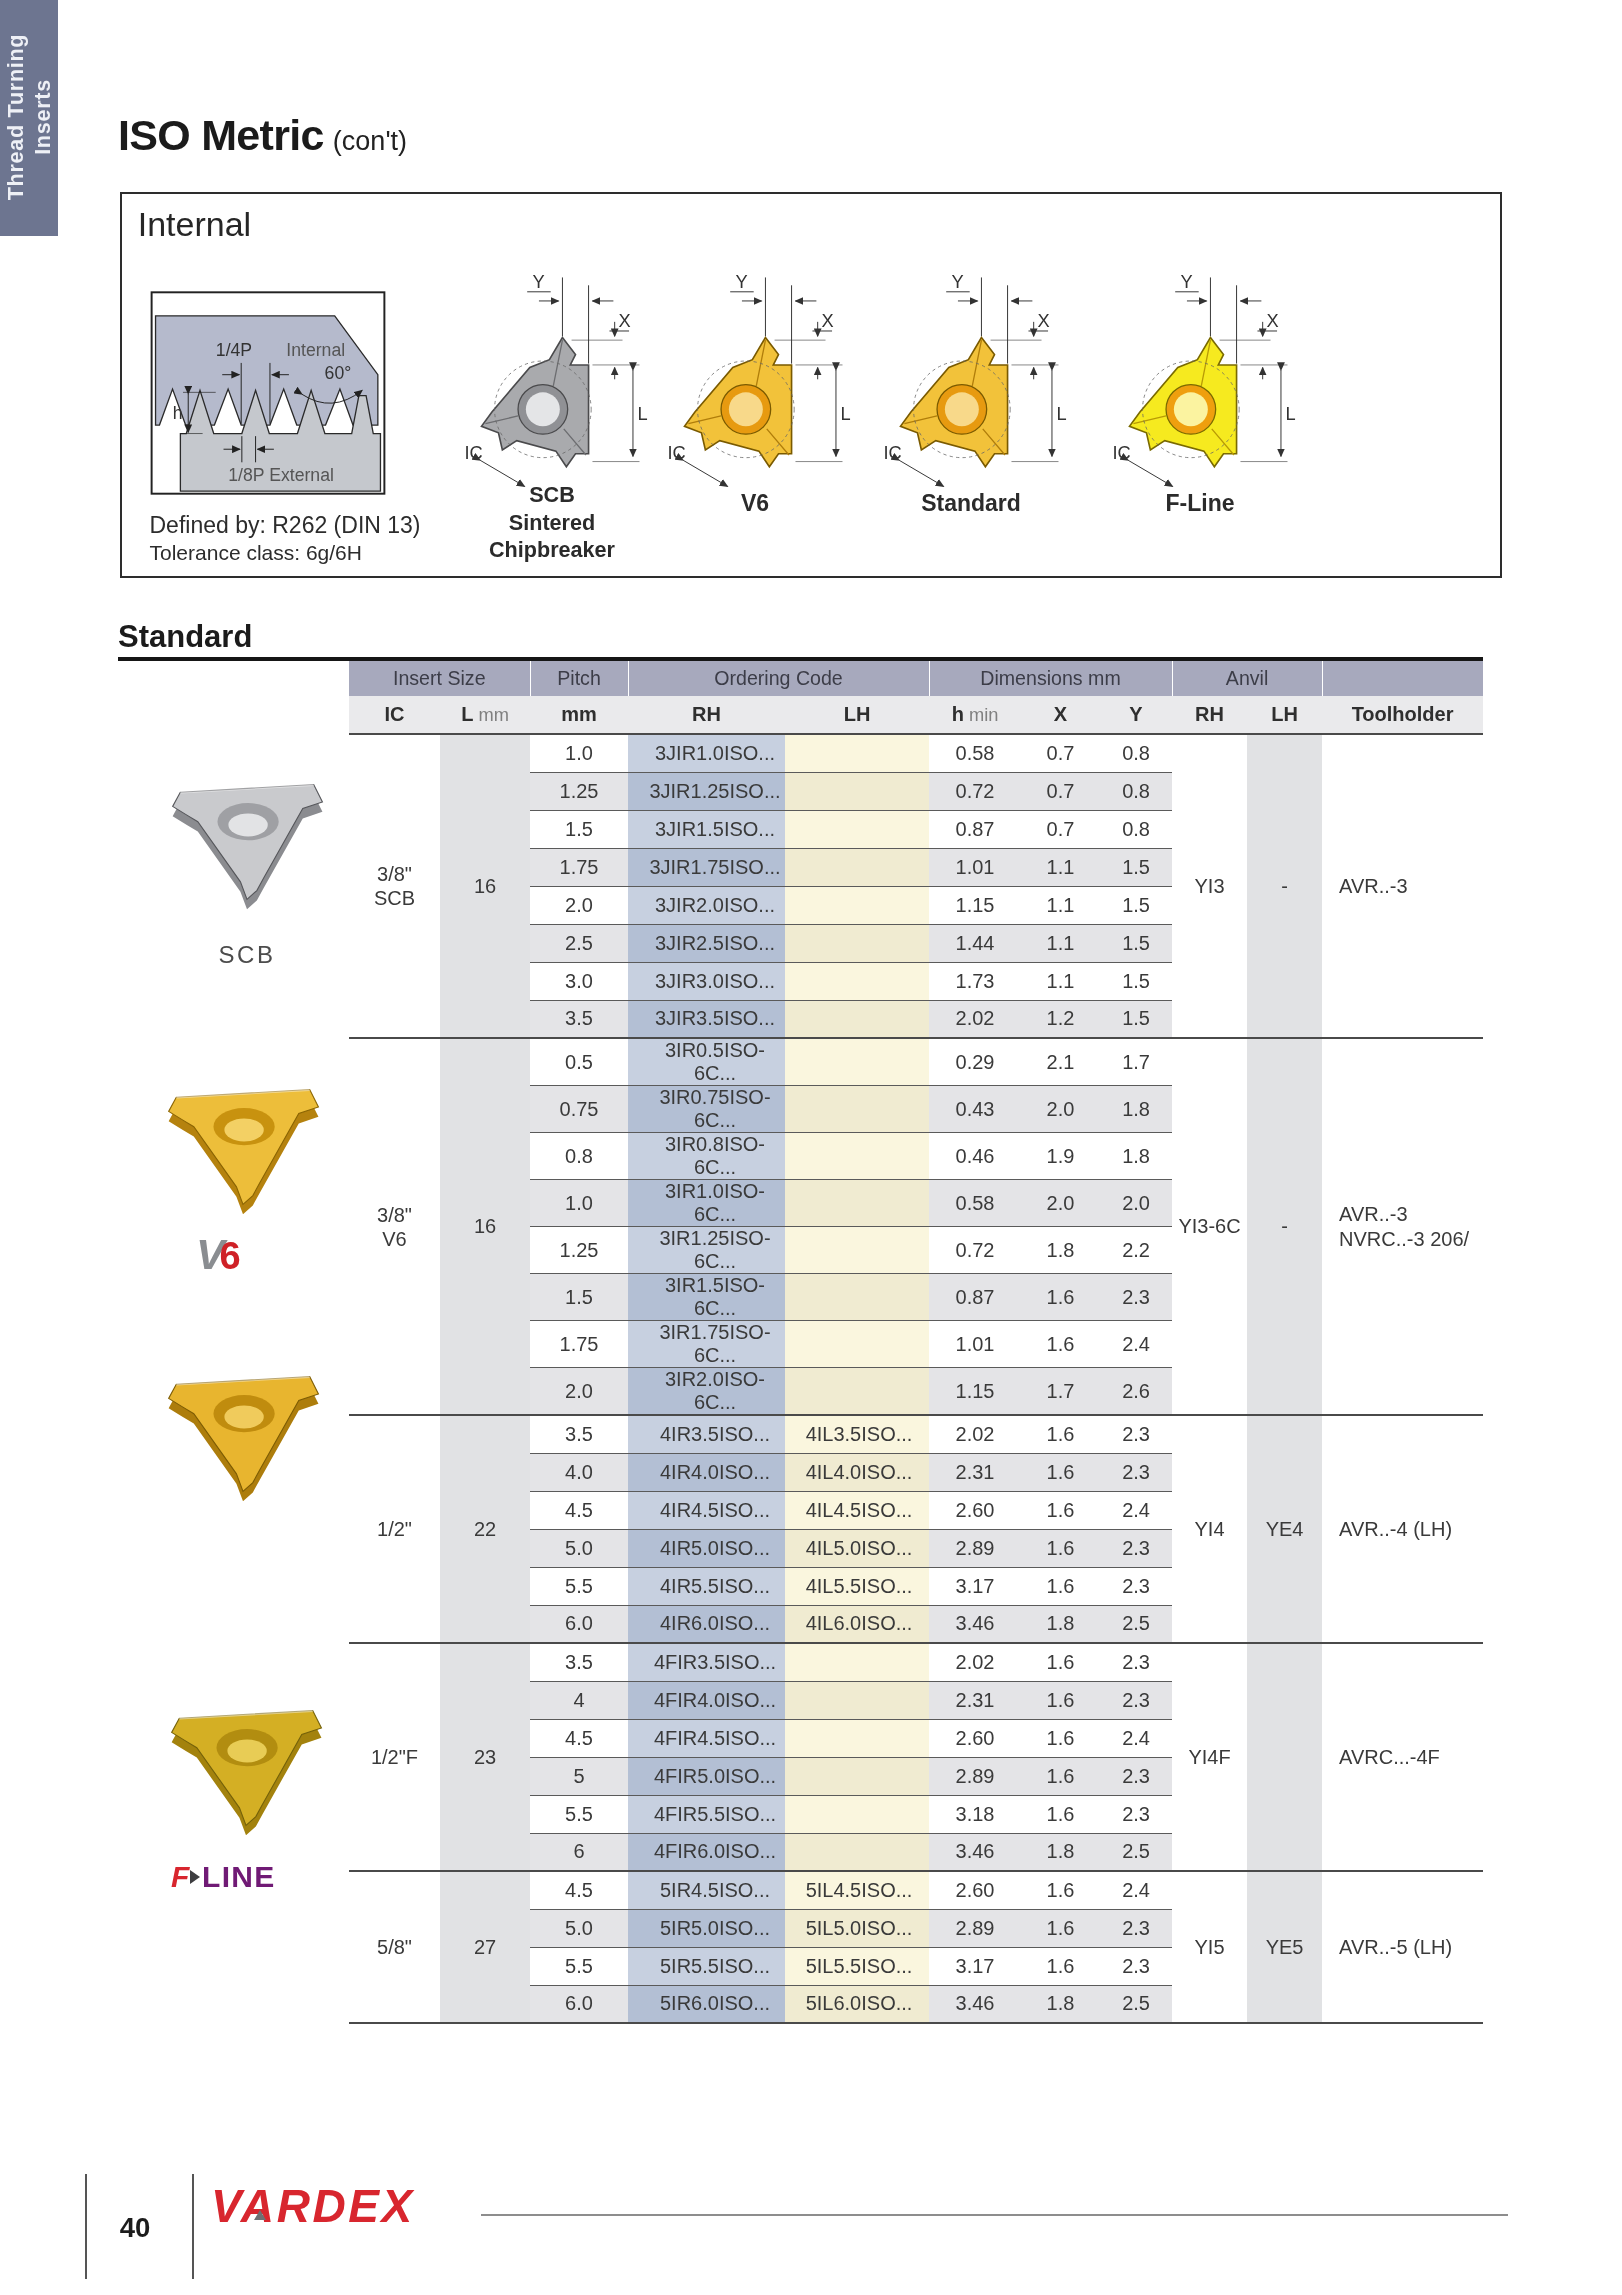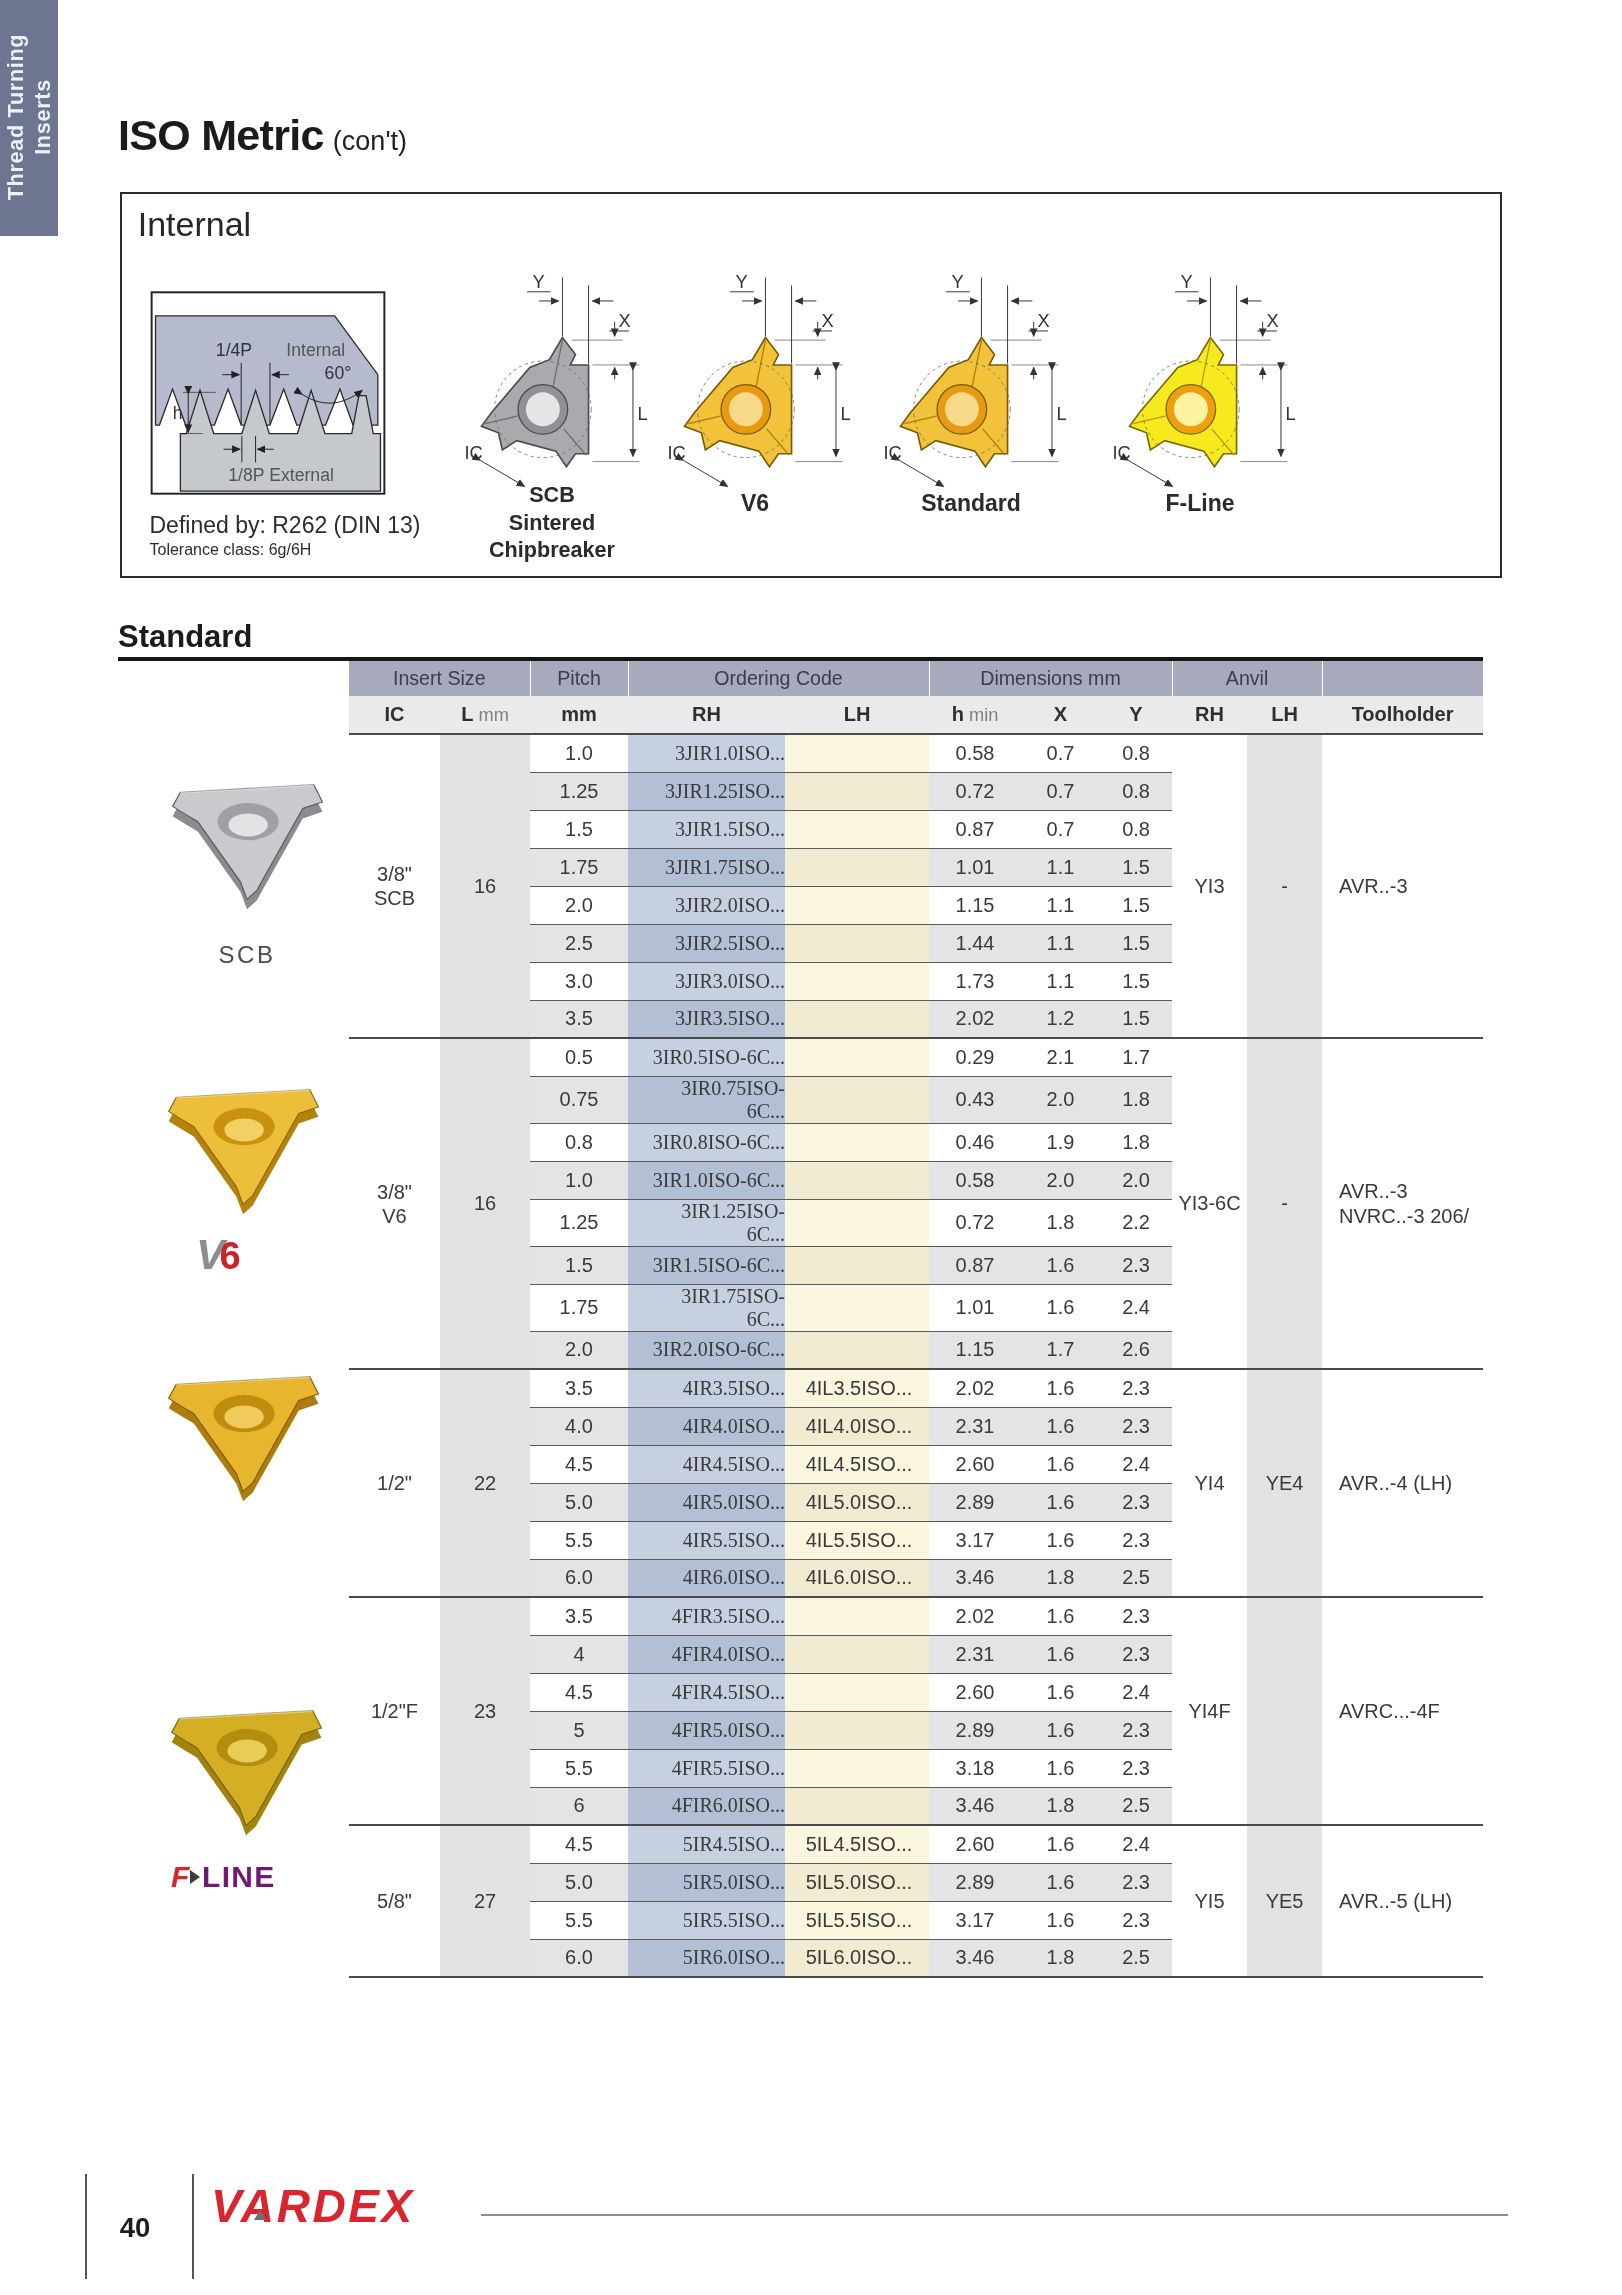--- a/index.html
+++ b/index.html
@@ -19,21 +19,21 @@
 
   
   .page-title { left:118px; top:111px; font-size:43px; font-weight:800; color:#1b1b1b; letter-spacing:-0.7px; }
   .page-title .subtitle { font-size:27px; font-weight:400; letter-spacing:0; margin-left:9.2px; color:#222; }
 
   
   .internal-panel { left:120px; top:192px; width:1382px; height:386px; border:2px solid #2d2d2d; background:#fff; }
   .internal-heading { left:15.7px; top:10.5px; font-size:34px; font-weight:400; color:#262626; }
   .profile-svg { left:27.5px; top:97px; }
   .defined-by { left:27.5px; top:318px; font-size:23px; color:#2c2c2c; }
-  .tolerance { left:27.5px; top:347px; font-size:16px; color:#2c2c2c; }
+  .tolerance { left:27.5px; top:347px; font-size:21px; color:#2c2c2c; }
   .diag-insert { top:73px; width:196px; height:222px; }
   .diag-caption { top:296px; width:196px; text-align:center; font-size:21.6px; font-weight:700; color:#2b2b2b; line-height:27.5px; }
   .diag-caption.single { font-size:23px; }
 
   
   .standard-heading { left:118px; top:619px; font-size:31px; font-weight:800; color:#1b1b1b; }
   .heavy-rule { left:118px; top:657px; width:1365px; height:3.9px; background:#161616; }
 
   .std-table { position:absolute; left:349px; top:661px; width:1134px;
     border-collapse:collapse; table-layout:fixed; font-size:20px; color:#3a3a3a;
@@ -42,21 +42,21 @@
   .std-table thead tr.grp th { background:var(--header-purple); height:35px; font-size:19.6px;
     color:#3c3d48; border-right:1.3px solid #fff; text-align:center; }
   .std-table thead tr.grp th:last-child { border-right:none; }
   .std-table thead tr.sub th { background:var(--subheader-gray); height:38px; font-size:20px;
     font-weight:700; color:#2f2f2f; text-align:center; border-bottom:2.6px solid #4a4a4a; }
   .std-table thead .unit { font-weight:400; color:#808080; font-size:18.3px; }
   tbody.group { border-top:2px solid #4a4a4a; }
   .std-table td { text-align:center; height:38px; vertical-align:middle; }
   td.c-ic { line-height:24px; background:#fff; }
   td.c-l  { background:var(--panel-gray); }
-  td.c-rh { background:var(--rh-blue); text-align:right; padding-left:17px;font-family:Liberation Serif, serif; }
+  td.c-rh { background:var(--rh-blue); text-align:center; padding-left:17px; }
   td.c-lh { background:var(--lh-cream); text-align:center; padding-left:4px; }
   td.c-arh { background:#fff; }
   td.c-alh { background:var(--panel-gray); }
   td.c-th { background:#fff; text-align:left; padding-left:17px; line-height:25px; }
   tr.stripe td.c-mm, tr.stripe td.c-h, tr.stripe td.c-x, tr.stripe td.c-y { background:var(--stripe-gray); }
   tr.stripe td.c-rh { background:var(--rh-blue-stripe); }
   tr.stripe td.c-lh { background:var(--lh-cream-stripe); }
   td.sep { border-bottom:1.3px solid #5a5a5a; }
 
   col.c1{width:91px} col.c2{width:90px} col.c3{width:98px} col.c4{width:157px}

